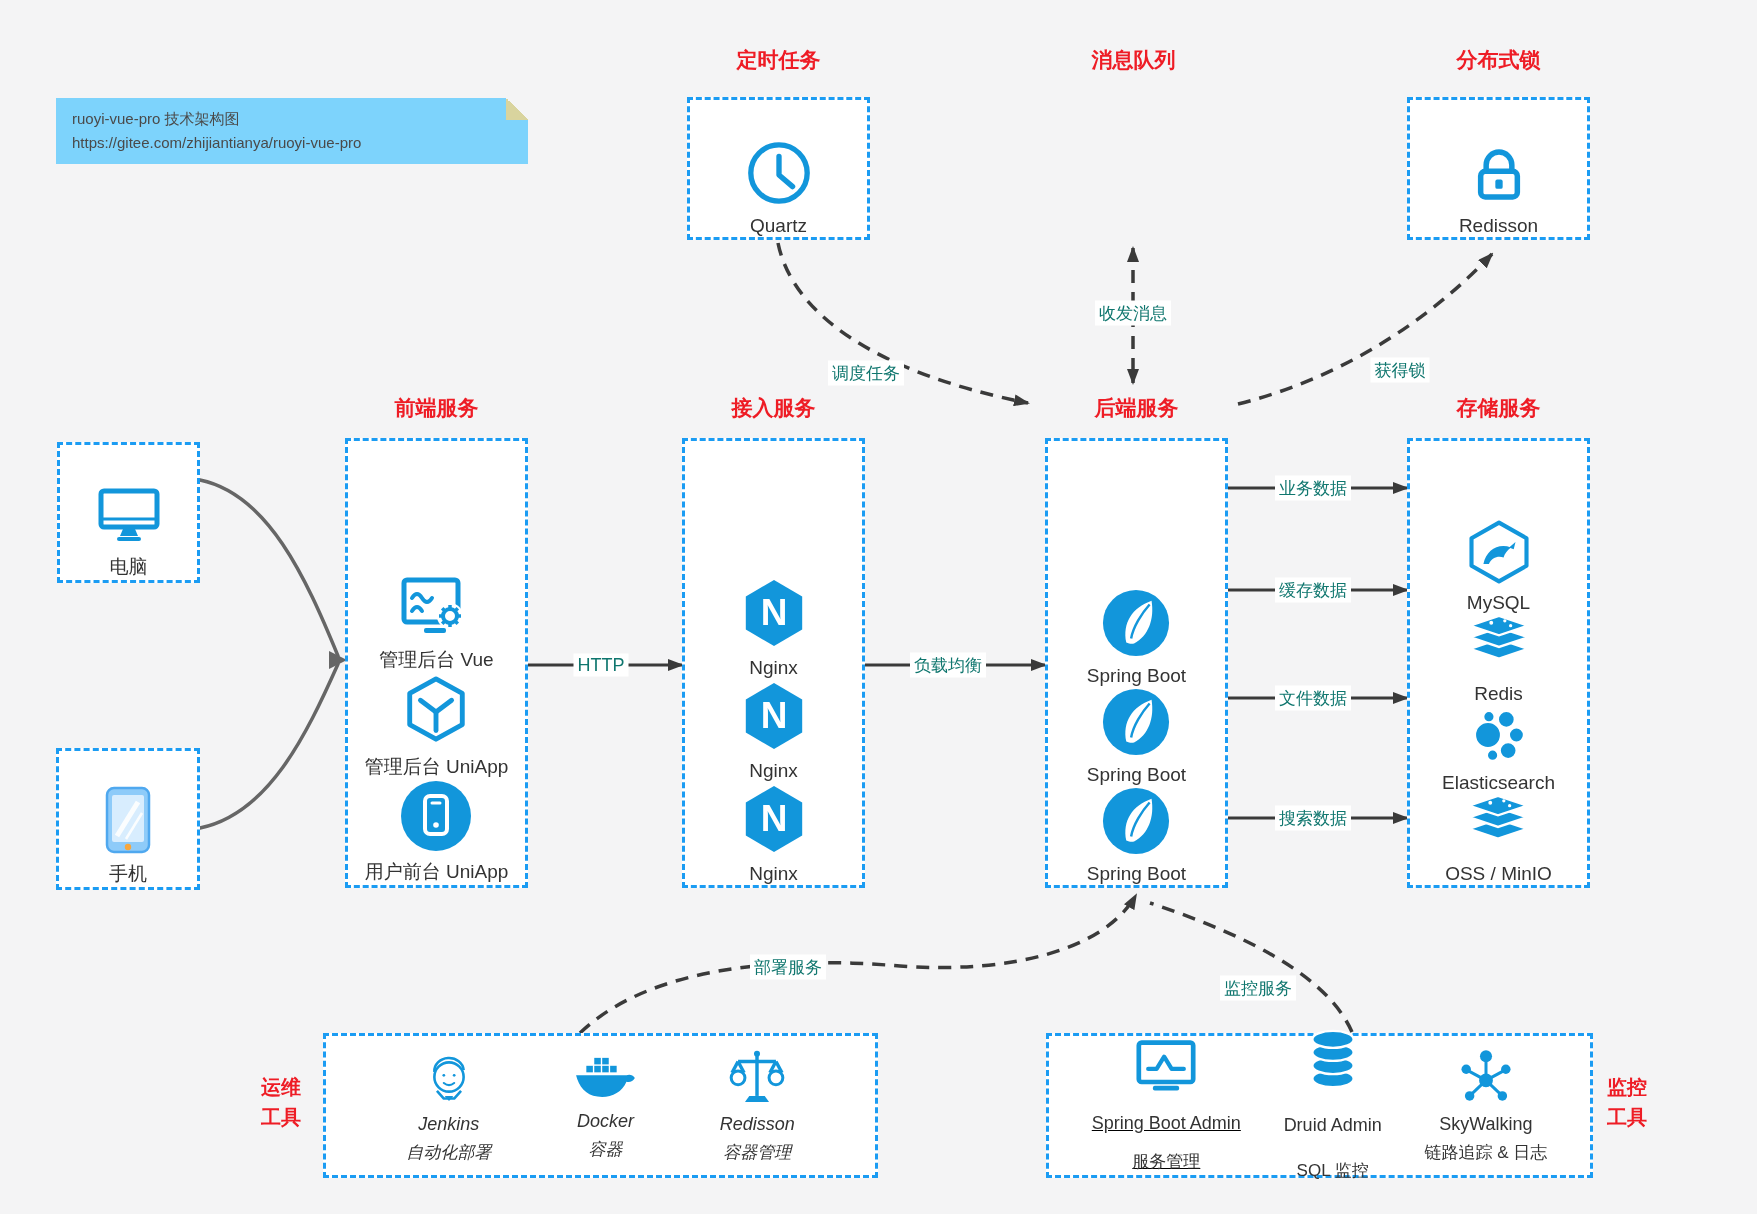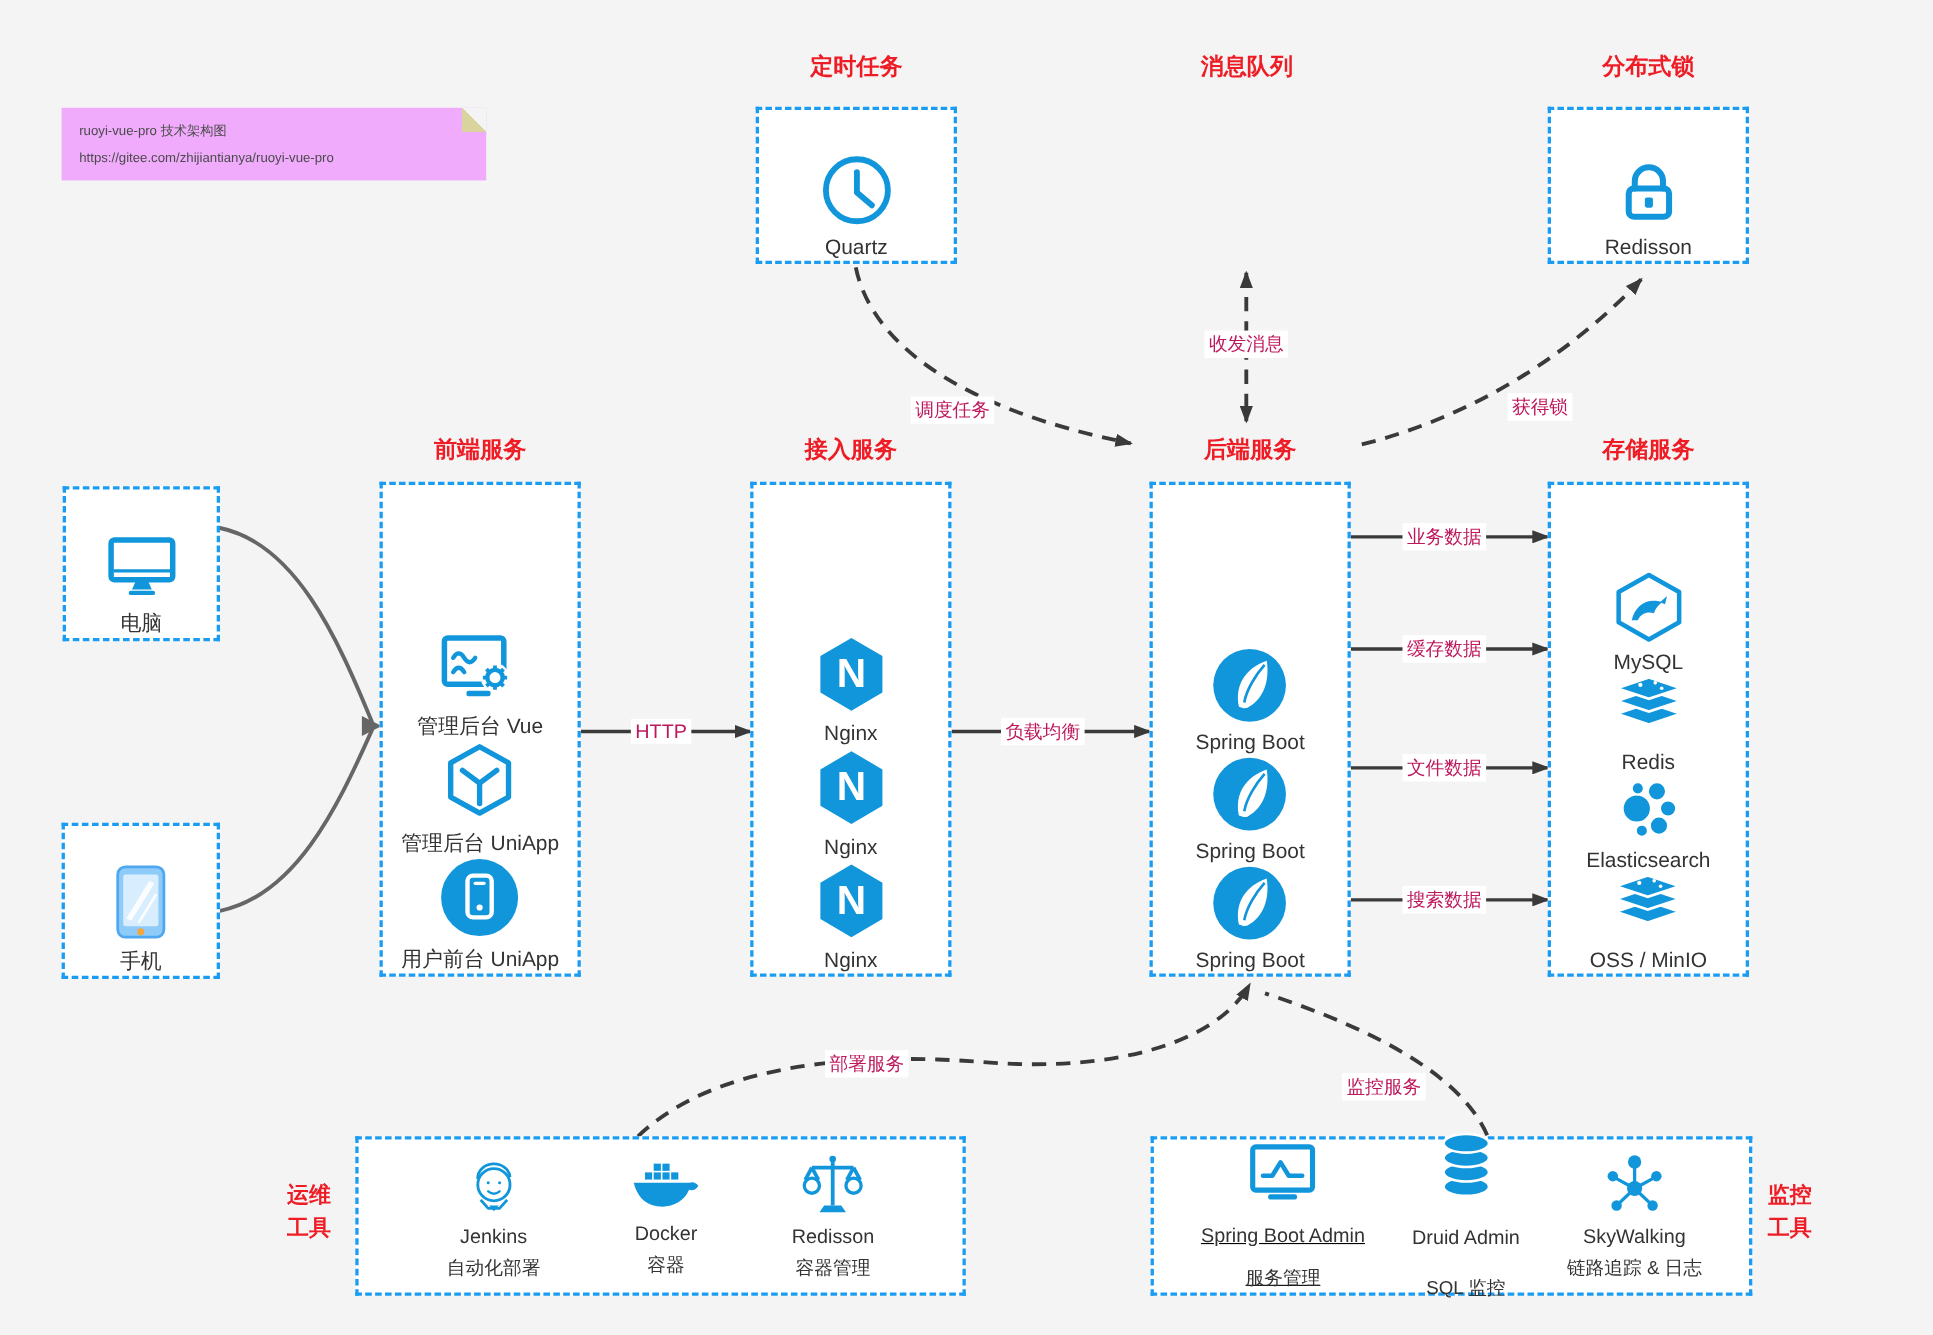--- a/index.html
+++ b/index.html
@@ -1,37 +1,37 @@
 <!DOCTYPE html>
 <html><head>
 <meta charset="utf-8">
 <style>
   html,body{margin:0;padding:0;background:#f4f4f5;font-family:"Liberation Sans","DejaVu Sans",sans-serif;}
   .canvas{position:relative;width:1757px;height:1214px;background:#f4f4f5;overflow:hidden;}
   .wires{position:absolute;left:0;top:0;pointer-events:none;}
   
-  .note{position:absolute;left:56px;top:98px;width:386px;height:66px;background:#f0abfc;color:#4a4a4a;
-        font-size:12px;line-height:24px;padding:9px 0 0 16px;box-sizing:border-box;}
+  .note{position:absolute;left:56px;top:98px;width:472px;height:66px;background:#7dd3fc;color:#4a4a4a;
+        font-size:15px;line-height:24px;padding:9px 0 0 16px;box-sizing:border-box;}
   .note-fold{position:absolute;top:0;right:0;width:22px;height:22px;
         background:linear-gradient(225deg,#f4f4f5 50%,#d9d49e 50%);}
   
   .ctitle{position:absolute;color:#ee1c25;font-weight:bold;font-size:21px;text-align:center;}
   .side-title{position:absolute;color:#ee1c25;font-weight:bold;font-size:20px;line-height:30px;text-align:center;}
   
   .panel{position:absolute;background:#fff;border:3px dashed #1b9cf3;box-sizing:border-box;}
   .vflex{display:flex;flex-direction:column;justify-content:flex-end;align-items:center;}
   .hflex{display:flex;flex-direction:row;justify-content:space-evenly;align-items:center;}
   .node{display:flex;flex-direction:column;align-items:center;gap:7px;}
   .nlabel{font-size:19px;color:#333;white-space:nowrap;}
   .tname{font-size:18px;color:#333;line-height:25px;white-space:nowrap;text-align:center;}
   .tdesc{font-size:17px;color:#333;line-height:24px;white-space:nowrap;text-align:center;}
   .ic{display:block;line-height:0;}
   
   .chip{position:absolute;transform:translate(-50%,-50%);background:#fff;padding:1px 4px;
-        font-size:17px;color:#be185d;white-space:nowrap;z-index:5;}
+        font-size:17px;color:#0f766e;white-space:nowrap;z-index:5;}
   .chip.en{font-size:18px;}
 </style>
 </head>
 <body>
 
 <div class="canvas">
 
   <svg class="wires" width="1757" height="1214" viewBox="0 0 1757 1214">
     <defs>
       <marker id="ad" viewBox="0 0 16 12" refX="14" refY="6" markerWidth="16" markerHeight="12" markerUnits="userSpaceOnUse" orient="auto-start-reverse">
@@ -291,21 +291,21 @@
         </svg>
       </span>
       <div class="nlabel">OSS / MinIO</div>
     </div>
   </div>
 
   <div class="side-title" style="left:246px;top:1072px;width:70px;">
     <div>运维</div>
     <div>工具</div>
   </div>
-  <div class="panel hflex" style="left:323px;top:1033px;width:555px;height:145px;">
+  <div class="panel hflex" style="left:323px;top:1033px;width:555px;height:145px;font-style:italic;">
     <div class="node" style="gap:4px;">
       <span class="ic">
         <svg width="58" height="62" viewBox="0 0 64 72">
           <path d="M15,30 a17,15 0 0 1 34,-2" stroke="#1296db" stroke-width="3" fill="none"></path>
           <circle cx="32" cy="36" r="17" stroke="#1296db" stroke-width="3" fill="none"></circle>
           <circle cx="26" cy="34" r="1.6" fill="#1296db"></circle>
           <circle cx="38" cy="34" r="1.6" fill="#1296db"></circle>
           <path d="M26,43 q6,5 12,0" stroke="#1296db" stroke-width="2.5" fill="none" stroke-linecap="round"></path>
           <path d="M18,52 l8,9 h12 l8,-9" stroke="#1296db" stroke-width="3" fill="none" stroke-linejoin="round"></path>
           <polygon points="27,58 37,58 32,64" fill="#1296db"></polygon>

